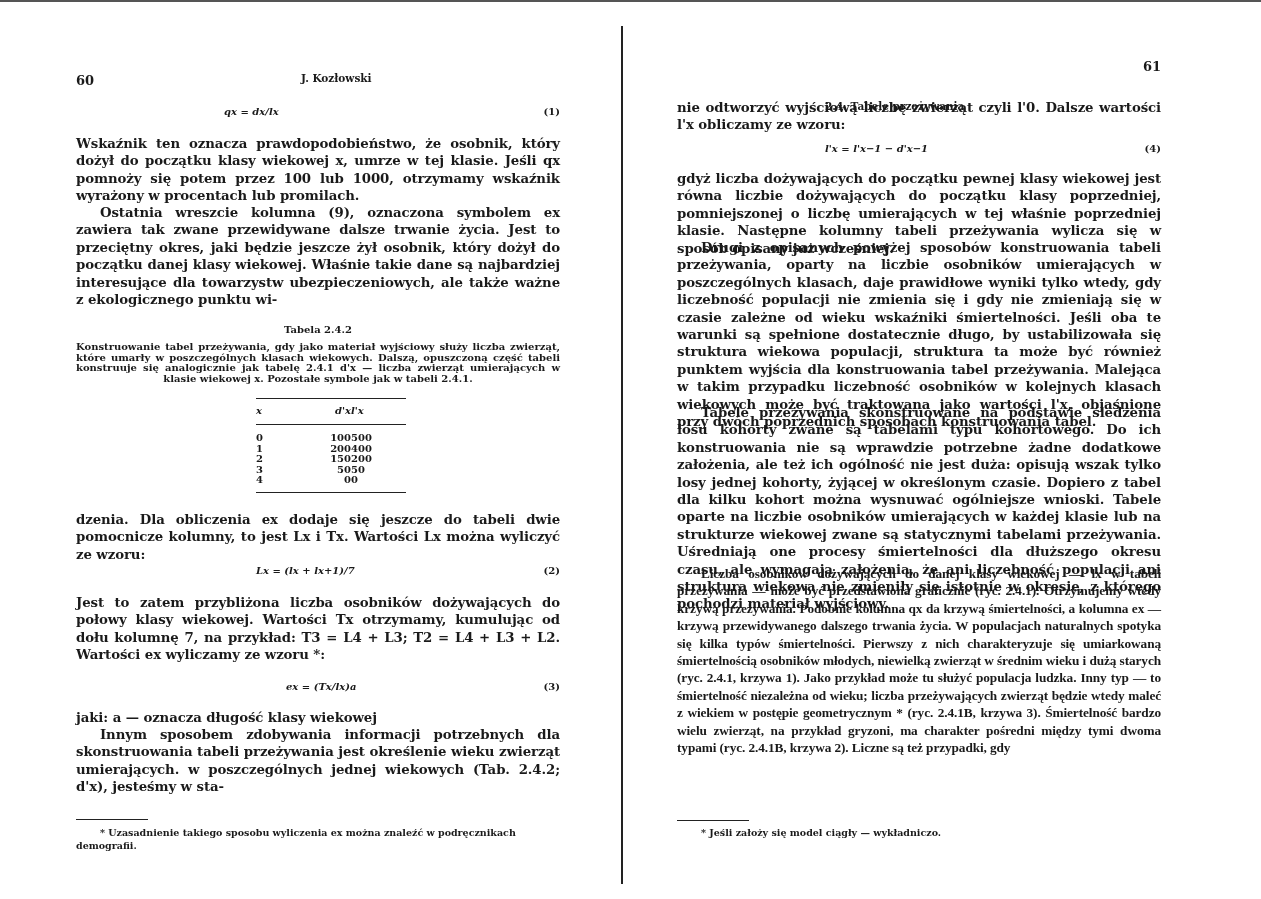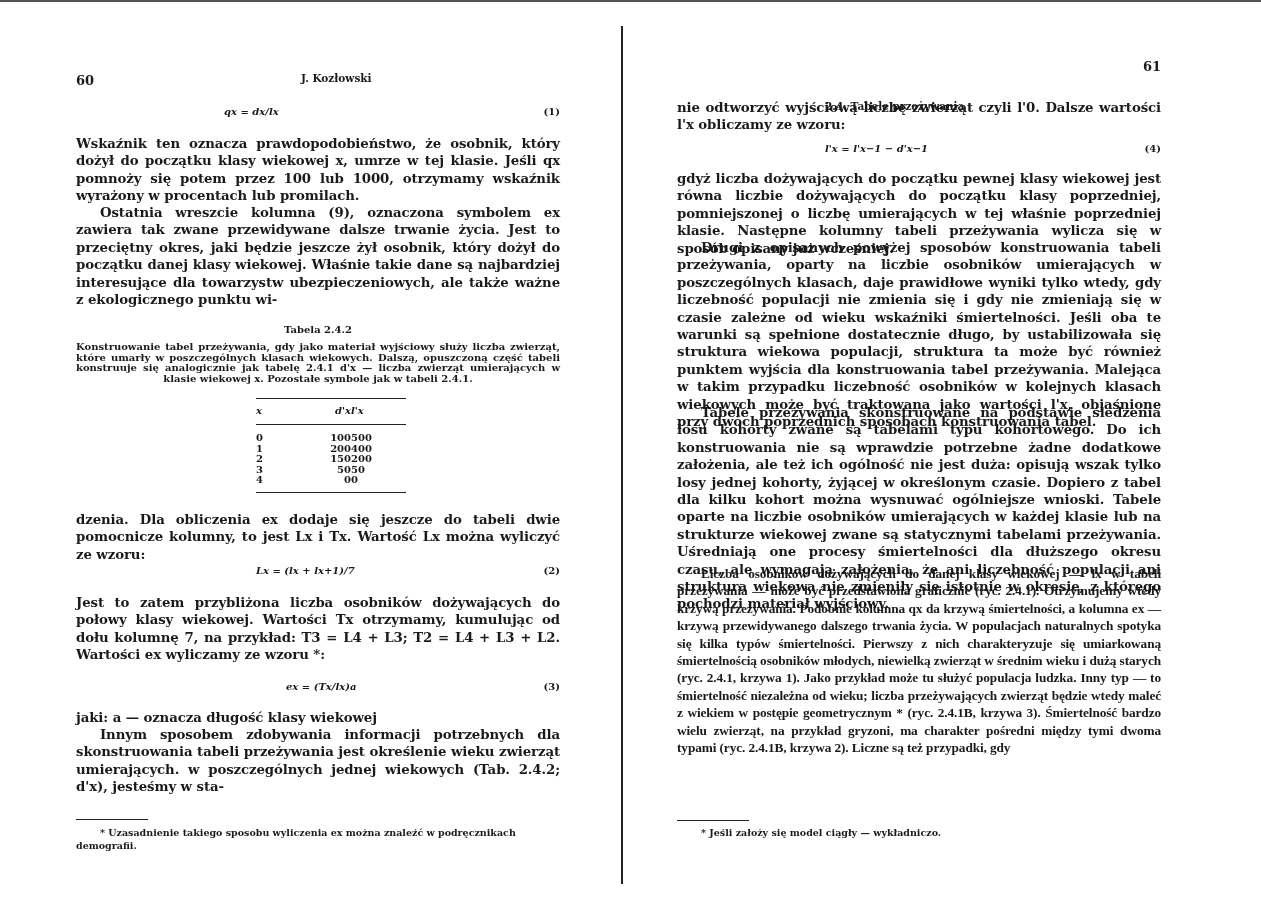--- a/index.html
+++ b/index.html
@@ -86,21 +86,21 @@
       </tr>
       <tr class="last">
         <td class="c0">4</td>
         <td class="c1">0</td>
         <td class="c2">0</td>
       </tr>
     </tbody>
   </table>
 
   <div class="txt" style="top:511px;">
-    <p>dzenia. Dla obliczenia ex dodaje się jeszcze do tabeli dwie pomocnicze kolumny, to jest Lx i Tx. Wartość Lx można wyliczyć ze wzoru:</p>
+    <p>dzenia. Dla obliczenia ex dodaje się jeszcze do tabeli dwie pomocnicze kolumny, to jest Lx i Tx. Wartości Lx można wyliczyć ze wzoru:</p>
   </div>
 
   <div class="formula" style="left:180px; top:565px;">Lx = (lx + lx+1)/7</div>
   <div class="eqno" style="top:565px;">(2)</div>
 
   <div class="txt" style="top:594px;">
     <p>Jest to zatem przybliżona liczba osobników dożywających do połowy klasy wiekowej. Wartości Tx otrzymamy, kumulując od dołu kolumnę 7, na przykład: T3 = L4 + L3; T2 = L4 + L3 + L2. Wartości ex wyliczamy ze wzoru *:</p>
   </div>
 
   <div class="formula" style="left:210px; top:681px;">ex = (Tx/lx)a</div>

